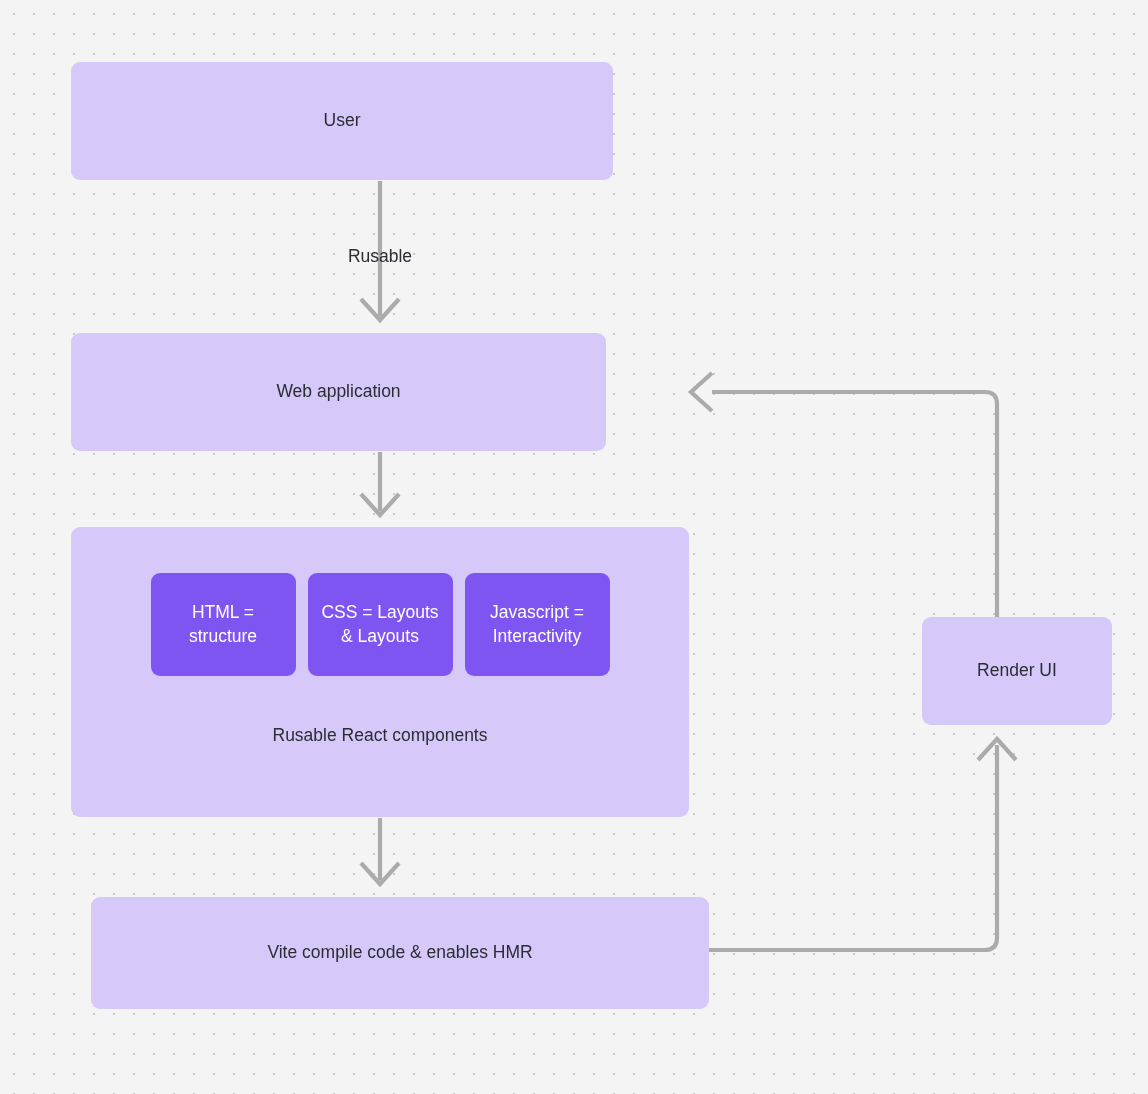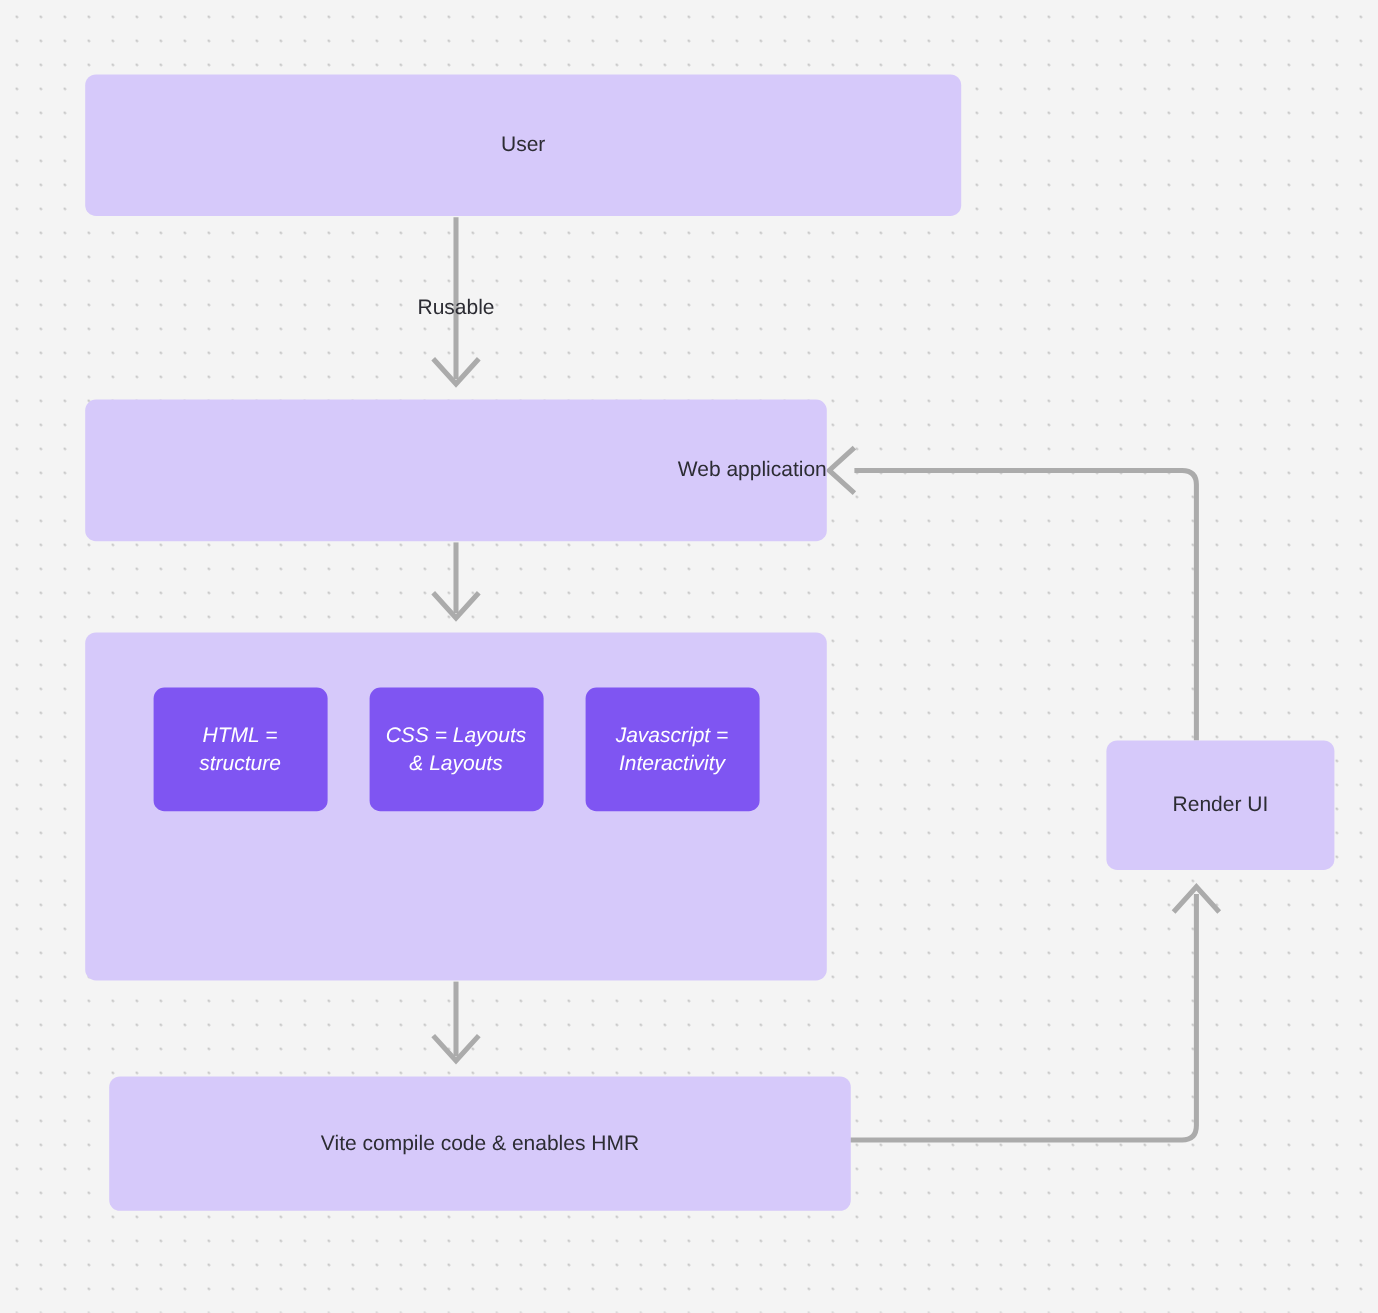--- a/index.html
+++ b/index.html
@@ -39,22 +39,21 @@
   .group-node {
     display: block;
   }
   .chip-row {
     position: absolute;
     left: 0;
     right: 0;
     top: 46px;
     display: flex;
     justify-content: center;
-    gap: 35px;
-    font-style: italic;
+    gap: 12px;
   }
   .chip {
     width: 145px;
     height: 103px;
     background: #7f55f2;
     border-radius: 9px;
     display: flex;
     align-items: center;
     justify-content: center;
     color: #ffffff;
@@ -119,42 +118,43 @@
     <path class="edge-path" d="M 380 818 L 380 880"></path>
     <path class="edge-head" d="M 361 863 L 380 884 L 399 863"></path>
 
     <path class="edge-path" d="M 690 950 L 985 950 Q 997 950 997 938 L 997 745"></path>
     <path class="edge-head" d="M 978 760 L 997 739 L 1016 760"></path>
 
     <path class="edge-path" d="M 997 617 L 997 404 Q 997 392 985 392 L 712 392"></path>
     <path class="edge-head" d="M 712 373 L 691 392 L 712 411"></path>
   </svg>
 
-  <div class="node" style="left:71px; top:62px; width:730px; height:118px;">
+  <div class="node" style="left:71px; top:62px; width:542px; height:118px;">
     <span class="node-label">User</span>
   </div>
 
   <div class="edge-label" style="left:380px; top:246px;">Rusable</div>
 
-  <div class="node" style="left:71px; top:333px; width:618px; height:118px;justify-content:flex-end;">
+  <div class="node" style="left:71px; top:333px; width:535px; height:118px;">
     <span class="node-label">Web application</span>
   </div>
 
   <div class="node group-node" style="left:71px; top:527px; width:618px; height:290px;">
     <div class="chip-row">
       <div class="chip">
         <span><span>HTML =</span><br><span>structure</span></span>
       </div>
       <div class="chip">
         <span><span>CSS = Layouts</span><br><span>&amp; Layouts</span></span>
       </div>
       <div class="chip">
         <span><span>Javascript =</span><br><span>Interactivity</span></span>
       </div>
     </div>
+    <div class="group-caption">Rusable React components</div>
   </div>
 
   <div class="node" style="left:71px; top:897px; width:618px; height:112px;margin-left:20px;">
     <span class="node-label">Vite compile code &amp; enables HMR</span>
   </div>
 
   <div class="node" style="left:902px; top:617px; width:190px; height:108px;margin-left:20px;">
     <span class="node-label">Render UI</span>
   </div>
 

